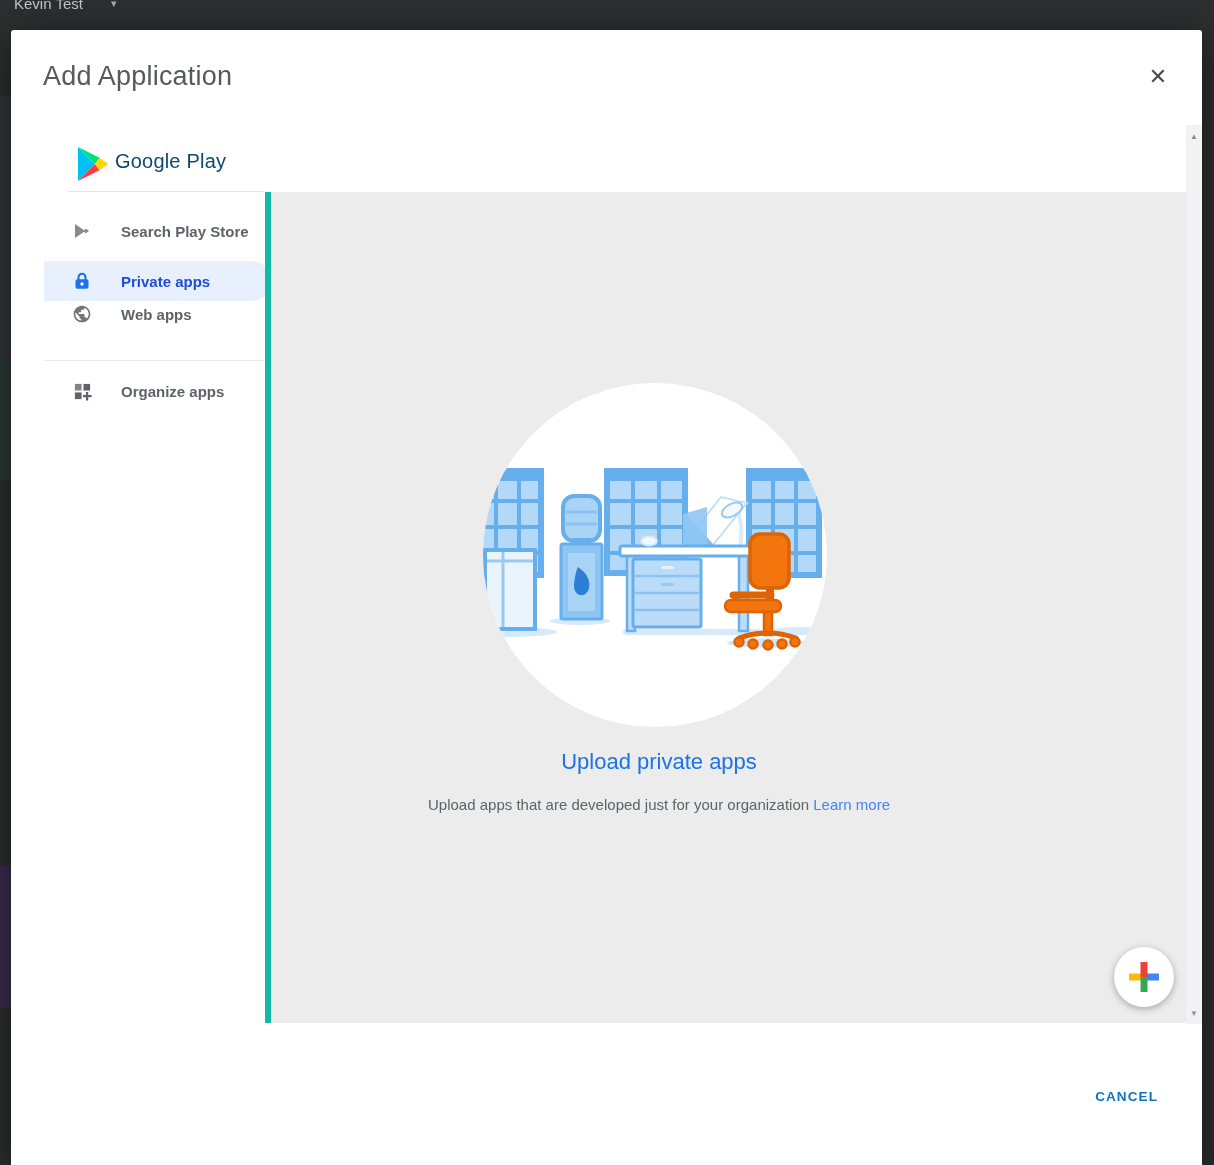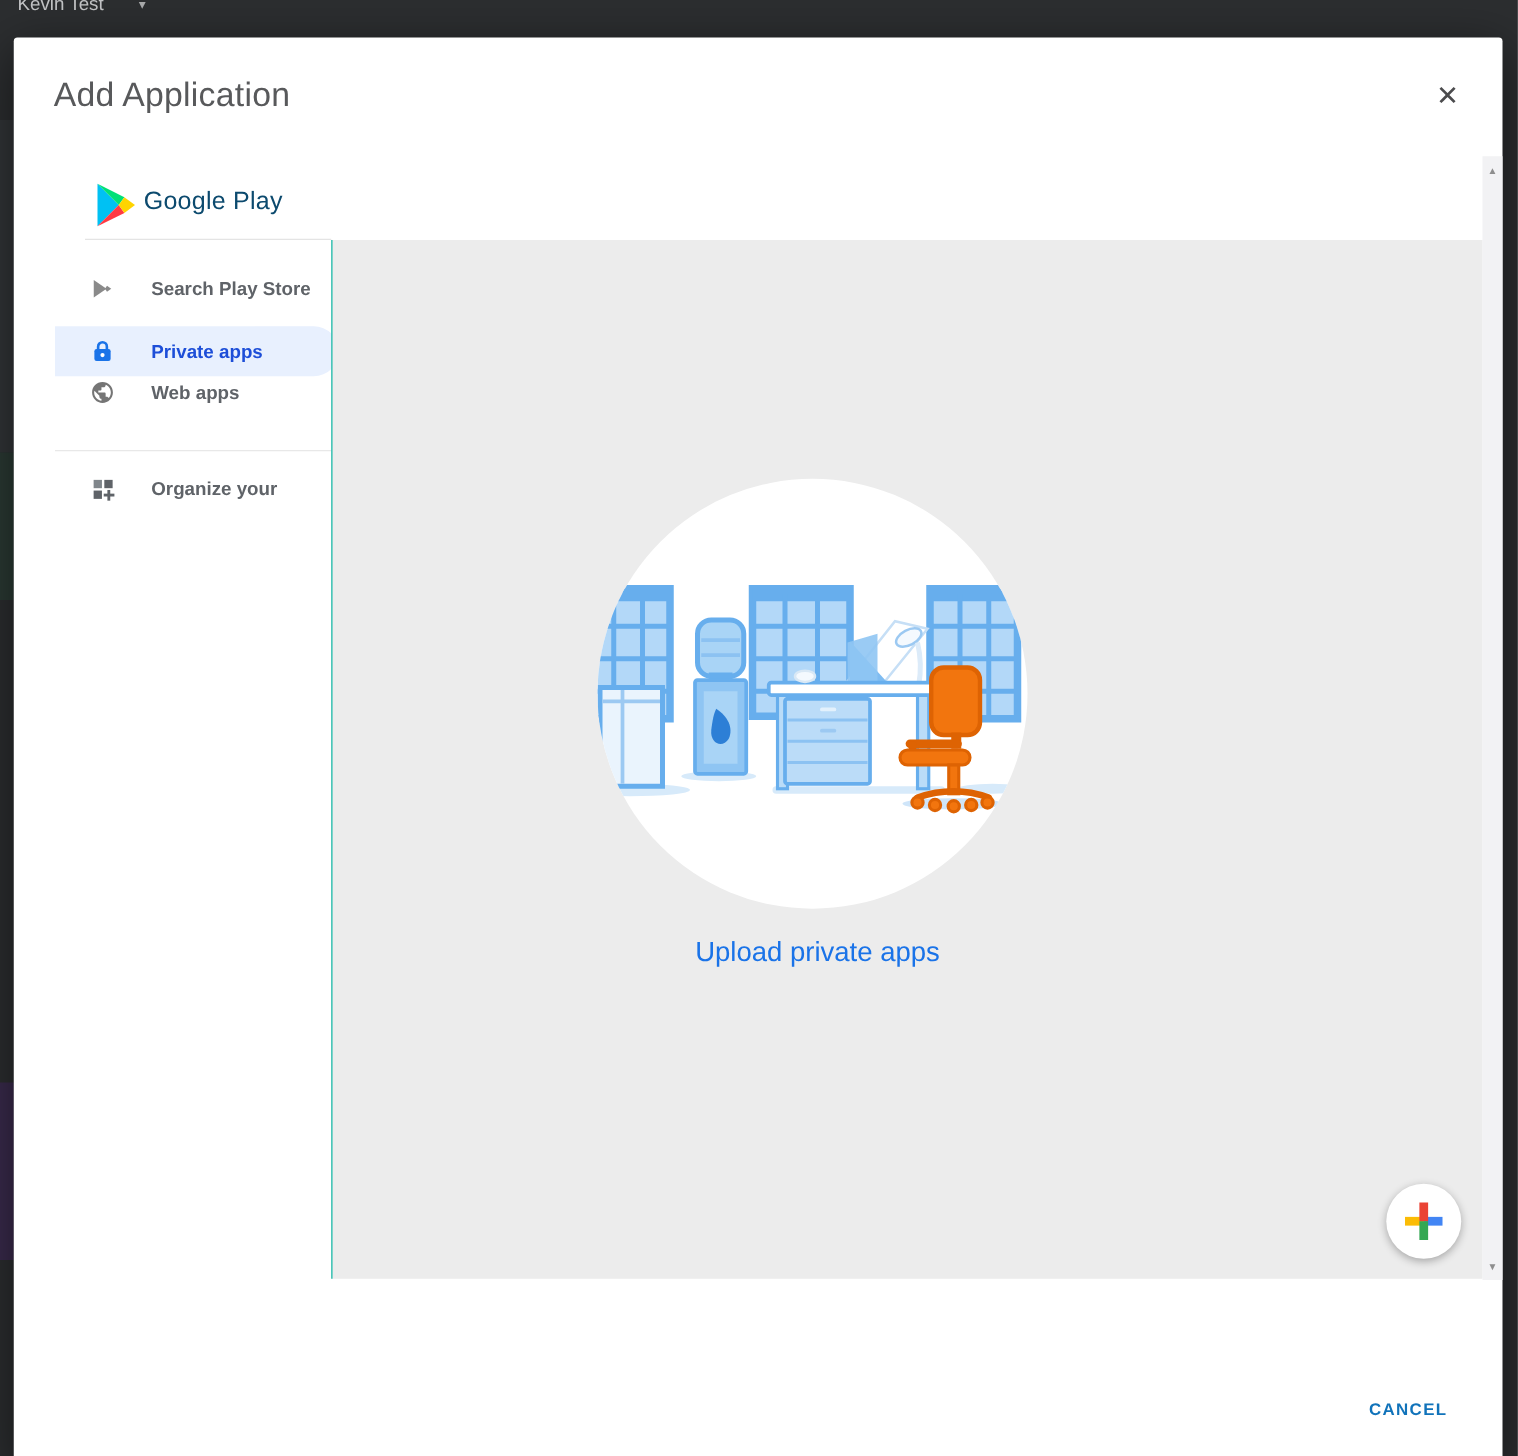--- a/index.html
+++ b/index.html
@@ -61,21 +61,21 @@
   .item-2 { top:231px; }
   .item-3 { top:264px; }
   .item-4 { top:341px; }
   .sidebar-divider {
     position:absolute; left:33px; top:330px; width:221px; height:1px; background:#E8E8E8;
   }
 
   
   .content-area {
     position:absolute; left:254px; top:162px; width:921px; height:831px;
-    background:#ECECEC; border-left:1px solid #14b8a6;
+    background:#ECECEC; border-left:6px solid #14b8a6;
   }
   .illus-circle {
     position:absolute; left:212px; top:191px; width:344px; height:344px;
     background:#FFFFFF; border-radius:50%; overflow:hidden;
   }
   .content-heading {
     position:absolute; left:188px; top:557px; width:400px; text-align:center;
     font-size:22px; color:#1A73E8;
   }
   .content-desc {
@@ -95,21 +95,21 @@
   }
   .scroll-arrow {
     position:absolute; left:0; width:16px; height:16px; color:#8E8E8E; font-size:8px;
     display:flex; align-items:center; justify-content:center; cursor:pointer;
   }
   .scroll-arrow.up { top:3px; }
   .scroll-arrow.down { bottom:3px; }
 
   
   .cancel-button {
-    position:absolute; right:44px; top:1090px; font-size:13.5px; font-weight:700;
+    position:absolute; right:44px; top:1059px; font-size:13.5px; font-weight:700;
     letter-spacing:1.1px; color:#1173BA; cursor:pointer;
   }
 </style>
 </head>
 <body>
 
 <div id="app">
 
   <div class="backdrop">
     <div class="bd-strip lighter"></div>
@@ -170,21 +170,21 @@
     <div class="sidebar-item item-4">
       <span class="s-icon">
         <svg width="19" height="19" viewBox="0 0 20 20">
           <rect x="2" y="2" width="7" height="7" fill="#80868B"></rect>
           <rect x="11" y="2" width="7" height="7" fill="#5F6368"></rect>
           <rect x="2" y="11" width="7" height="7" fill="#5F6368"></rect>
           <rect x="13.6" y="10.5" width="2.4" height="9" fill="#5F6368"></rect>
           <rect x="10.5" y="13.6" width="9" height="2.4" fill="#5F6368"></rect>
         </svg>
       </span>
-      <span class="s-label">Organize your</span>
+      <span class="s-label">Organize apps</span>
     </div>
 
     <div class="content-area">
 
       <div class="illus-circle">
         <svg width="344" height="344" viewBox="0 0 344 344">
 
           <ellipse cx="26" cy="249" rx="48" ry="5" fill="#D7EAFA"></ellipse>
           <ellipse cx="97" cy="238" rx="30" ry="4" fill="#D7EAFA"></ellipse>
           <rect x="140" y="246" width="138" height="6" rx="3" fill="#D7EAFA"></rect>
@@ -270,20 +270,24 @@
             <circle cx="270" cy="261" r="4.5" fill="#F2750E" stroke="#DE6303" stroke-width="2.5"></circle>
             <circle cx="285" cy="262" r="4.5" fill="#F2750E" stroke="#DE6303" stroke-width="2.5"></circle>
             <circle cx="299" cy="261" r="4.5" fill="#F2750E" stroke="#DE6303" stroke-width="2.5"></circle>
             <circle cx="312" cy="259" r="4.5" fill="#F2750E" stroke="#DE6303" stroke-width="2.5"></circle>
           </g>
         </svg>
       </div>
 
       <div class="content-heading">Upload private apps</div>
 
+      <div class="content-desc">
+        <span>Upload apps that are developed just for your organization</span>
+        <a class="learn-more">Learn more</a>
+      </div>
 
       <div class="fab">
         <svg width="34" height="34" viewBox="0 0 34 34">
           <rect x="2" y="13.5" width="15" height="7" fill="#FBBC05"></rect>
           <rect x="17" y="13.5" width="15" height="7" fill="#4285F4"></rect>
           <rect x="13.5" y="2" width="7" height="15" fill="#EA4335"></rect>
           <rect x="13.5" y="17" width="7" height="15" fill="#34A853"></rect>
         </svg>
       </div>
     </div>

